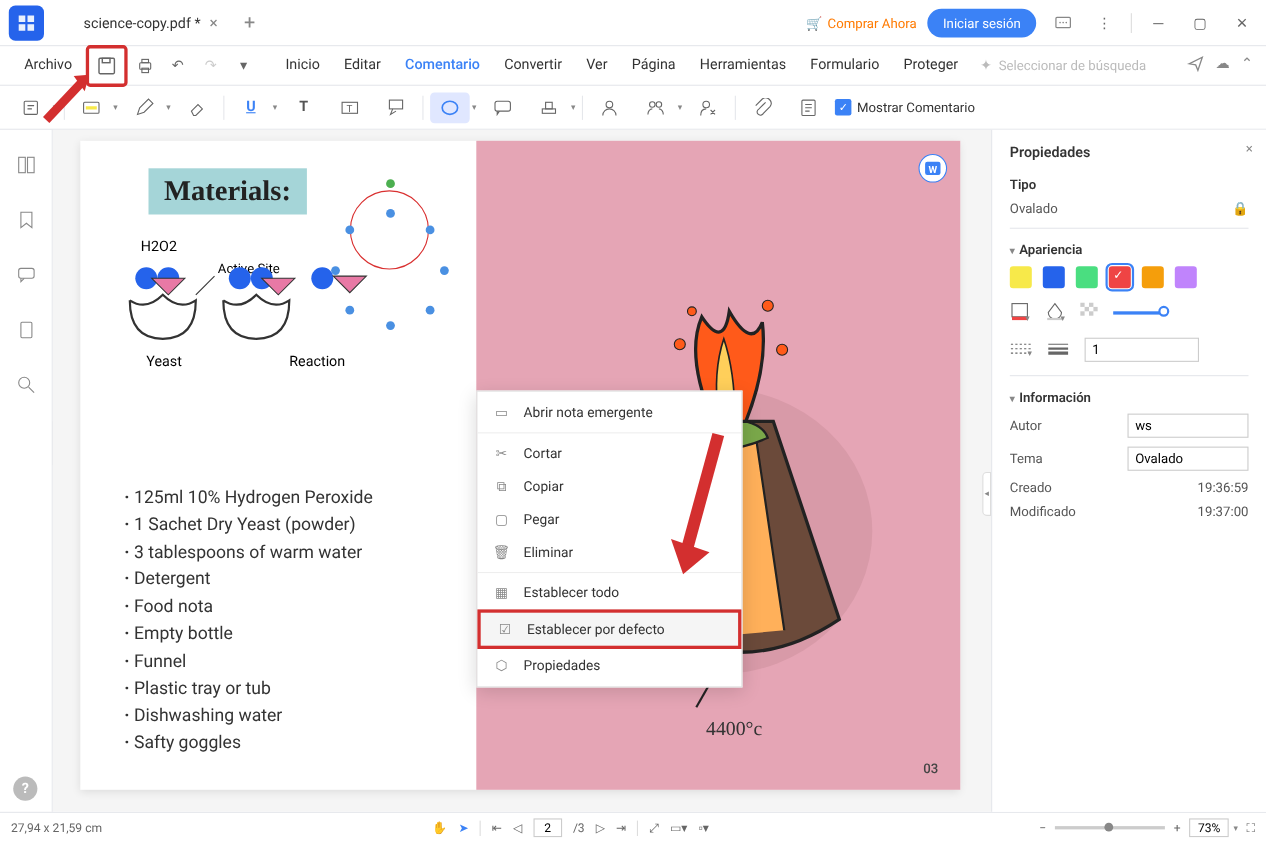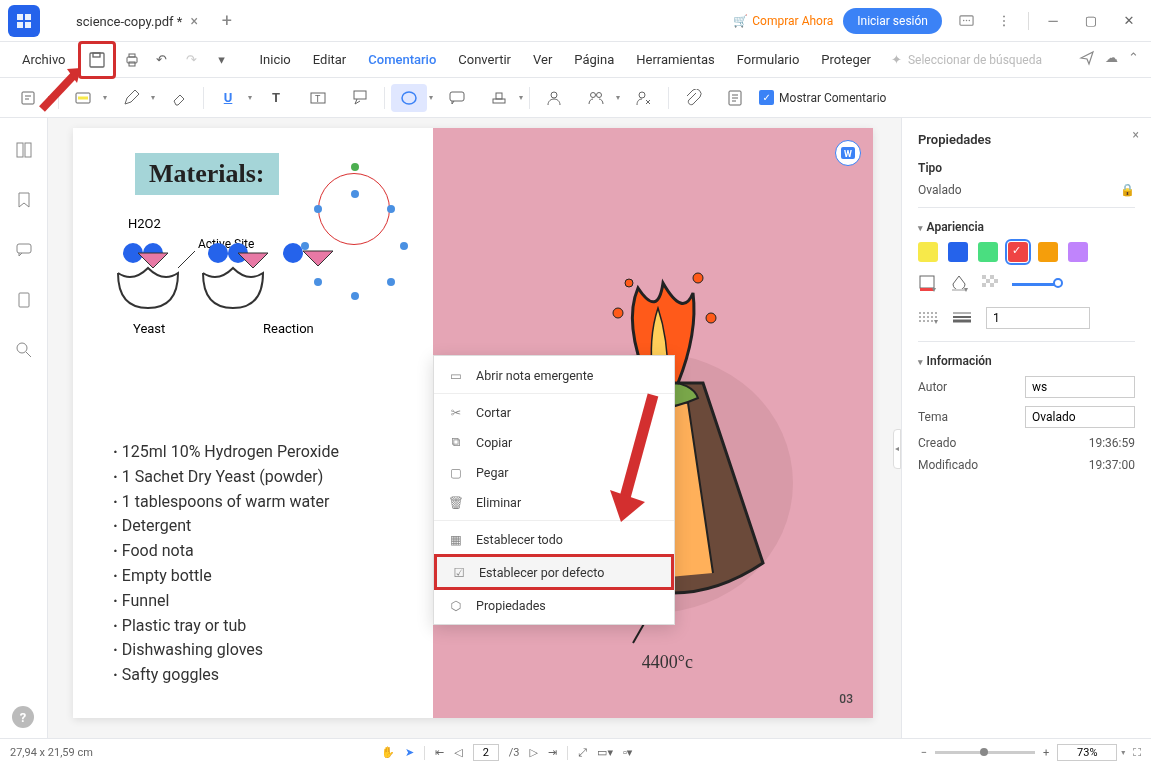--- a/index.html
+++ b/index.html
@@ -69,21 +69,21 @@
 .slider-thumb{width:10px;height:10px;border:2px solid #3b82f6;background:#fff;border-radius:50%;position:absolute;right:-5px;top:-5px;}
 .opacity-input{width:104px;border:1px solid #ccc;padding:3px 6px;font-size:12px;}
 .panel-input{border:1px solid #ccc;padding:3px 6px;font-size:12px;width:110px;}
 .statusbar{height:28px;border-top:1px solid #e5e7eb;display:flex;align-items:center;padding:0 10px;font-size:11px;color:#666;}
 .status-left{}
 .status-center{margin-left:auto;margin-right:auto;display:flex;align-items:center;gap:10px;}
 .page-input{border:1px solid #ccc;padding:1px 4px;width:26px;text-align:center;font-size:11px;}
 .status-right{display:flex;align-items:center;gap:8px;}
 .zoom-slider{width:100px;height:3px;background:#ccc;position:relative;}
 .zoom-thumb{width:8px;height:8px;background:#888;border-radius:50%;position:absolute;left:45px;top:-3px;}
-.zoom-input{border:1px solid #ccc;padding:1px 4px;width:60px;text-align:center;font-size:11px;}
+.zoom-input{border:1px solid #ccc;padding:1px 4px;width:36px;text-align:center;font-size:11px;}
 .side-expand{position:absolute;left:48px;top:50%;background:#fff;border:1px solid #ddd;width:8px;height:40px;border-radius:0 4px 4px 0;display:flex;align-items:center;justify-content:center;font-size:8px;color:#888;}
 .side-expand-r{position:absolute;right:250px;top:56%;background:#fff;border:1px solid #ddd;width:8px;height:40px;border-radius:4px 0 0 4px;display:flex;align-items:center;justify-content:center;font-size:8px;color:#888;}
 .help-btn{position:absolute;left:12px;bottom:38px;width:22px;height:22px;background:#bbb;color:#fff;border-radius:50%;display:flex;align-items:center;justify-content:center;font-size:13px;font-weight:bold;}
 .word-badge{position:absolute;right:12px;top:12px;width:26px;height:26px;background:#fff;border:1px solid #3b82f6;border-radius:50%;display:flex;align-items:center;justify-content:center;}
 </style>
 </head>
 <body>
 
 <div class="titlebar">
   <div class="app-icon">
@@ -336,27 +336,27 @@
       <div class="sel-handle" style="left:314px;top:77px;"></div>
       <div class="sel-handle" style="left:228px;top:114px;"></div>
       <div class="sel-handle" style="left:327px;top:114px;"></div>
       <div class="sel-handle" style="left:241px;top:150px;"></div>
       <div class="sel-handle" style="left:278px;top:164px;"></div>
       <div class="sel-handle" style="left:314px;top:150px;"></div>
 
       <ul class="ingredients">
         <li>125ml 10% Hydrogen Peroxide</li>
         <li>1 Sachet Dry Yeast (powder)</li>
-        <li>1 tablespoons of warm water</li>
+        <li>3 tablespoons of warm water</li>
         <li>Detergent</li>
         <li>Food nota</li>
         <li>Empty bottle</li>
         <li>Funnel</li>
         <li>Plastic tray or tub</li>
-        <li>Dishwashing gloves</li>
+        <li>Dishwashing water</li>
         <li>Safty goggles</li>
       </ul>
 
 
       <div class="word-badge">
         <svg width="16" height="16" viewBox="0 0 16 16">
             <rect x="1" y="2" width="14" height="12" rx="2" fill="#3b82f6"></rect>
             <text x="4" y="12" font-size="9" fill="#fff" font-weight="bold">W</text>
           </svg>
       </div>

